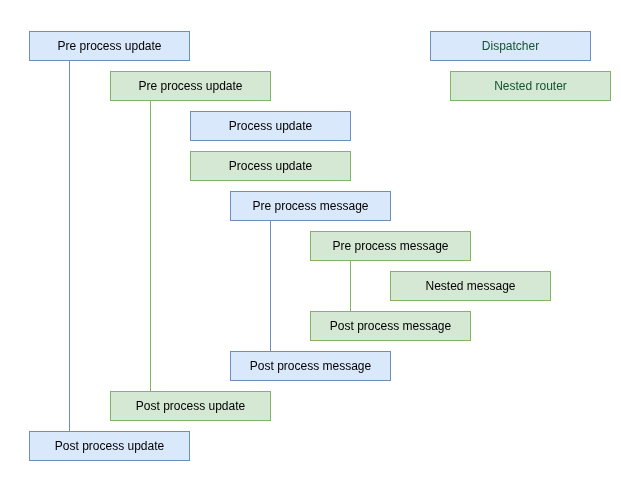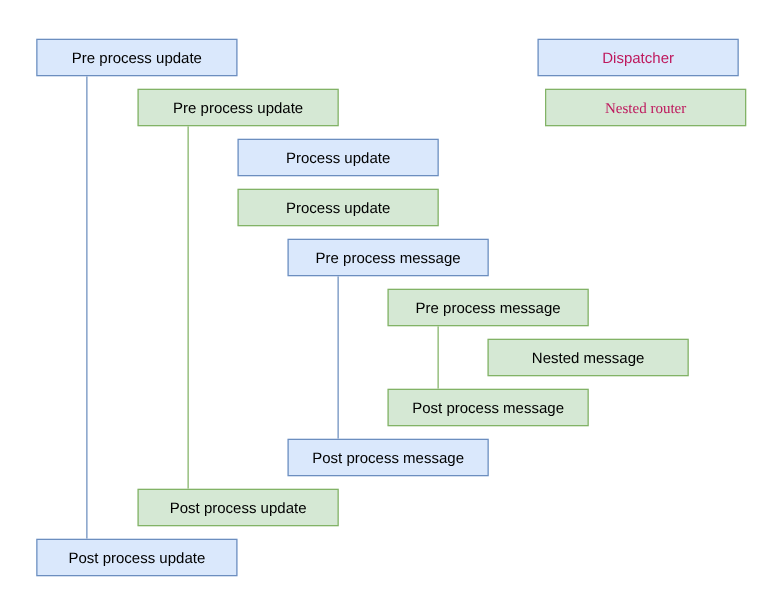--- a/index.html
+++ b/index.html
@@ -53,21 +53,21 @@
     background: #82b366;
   }
   .legend-node {
     position: absolute;
     box-sizing: border-box;
     display: flex;
     align-items: center;
     justify-content: center;
     font-size: 12px;
     line-height: 14px;
-    color: #be185d;
+    color: #14532d;
     white-space: nowrap;
     border-width: 1px;
     border-style: solid;
     z-index: 2;
   }
   .legend-node.dispatcher {
     background: #dae8fc;
     border-color: #6c8ebf;
   }
   .legend-node.router {
@@ -117,17 +117,17 @@
         <span>Post process update</span>
       </div>
       <div class="node dispatcher" style="left: 29px; top: 431px; width: 161px; height: 30px;">
         <span>Post process update</span>
       </div>
     </div>
   <div id="legend-layer">
       <div class="legend-node dispatcher" style="left: 430px; top: 31px; width: 161px; height: 30px;">
         <span>Dispatcher</span>
       </div>
-      <div class="legend-node router" style="left: 436px; top: 71px; width: 161px; height: 30px; font-family: Liberation Serif, serif;">
+      <div class="legend-node router" style="left: 450px; top: 71px; width: 161px; height: 30px;">
         <span>Nested router</span>
       </div>
     </div>
 </div>
 
 </body></html>

